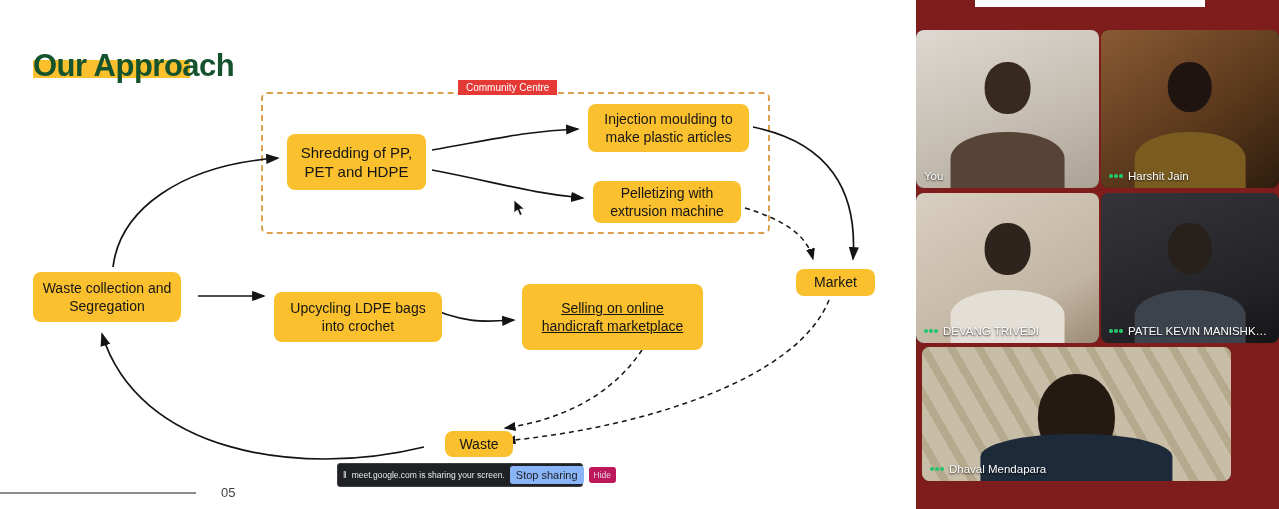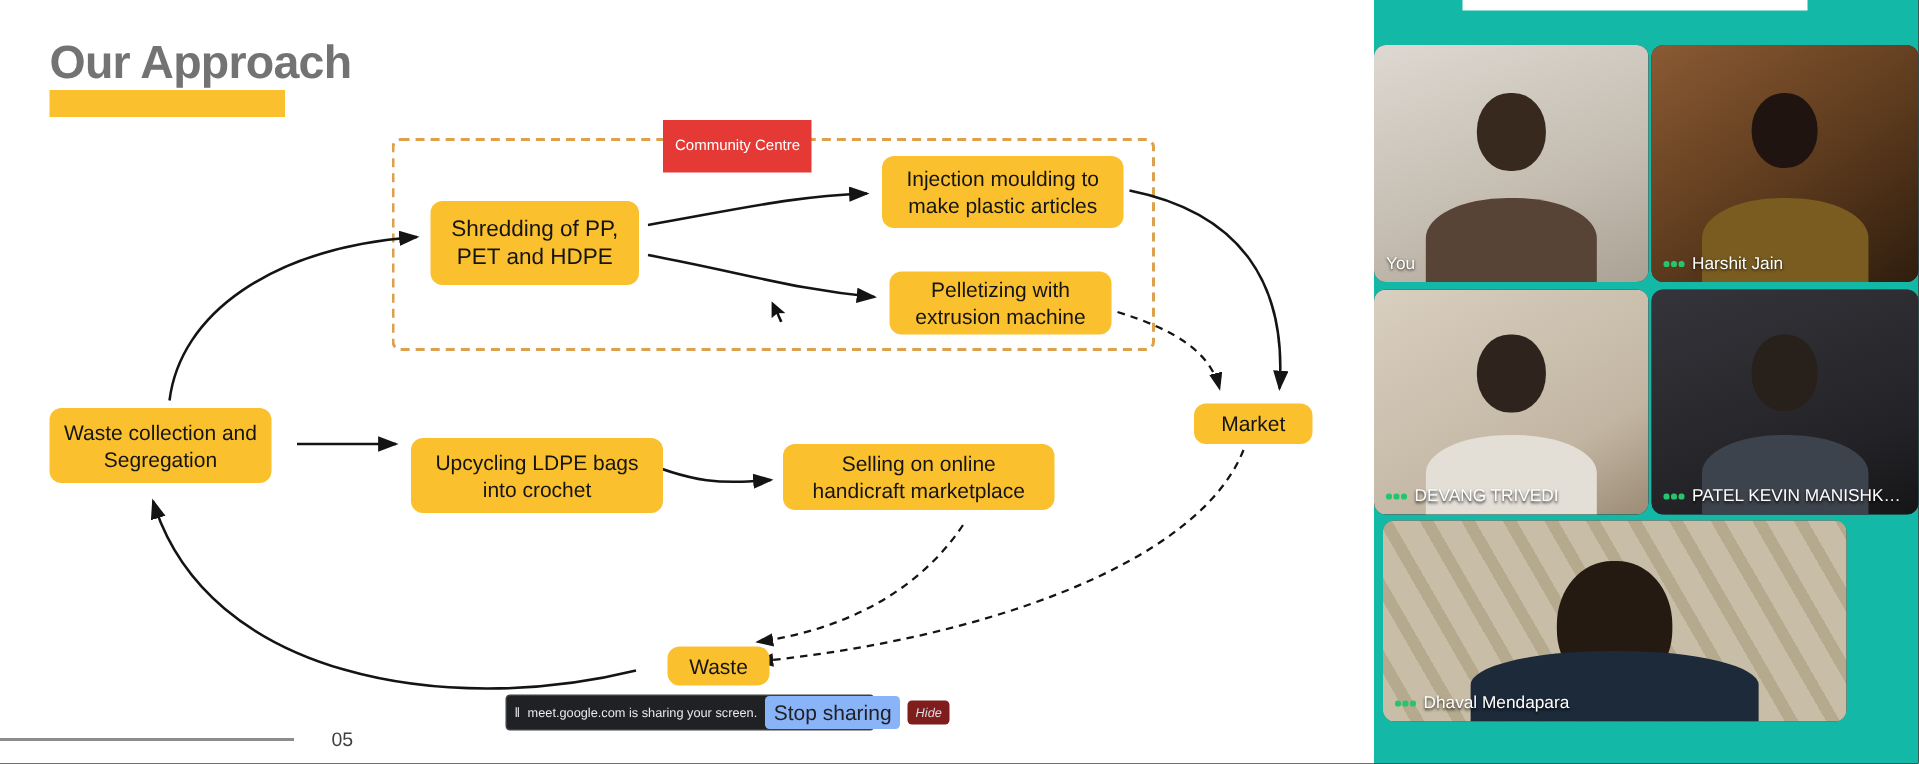--- a/index.html
+++ b/index.html
@@ -2,63 +2,63 @@
 <html><head>
 <meta charset="utf-8">
 <style>
   * { margin:0; padding:0; box-sizing:border-box; }
   html,body { width:1279px; height:509px; background:#000; overflow:hidden;
               font-family:"Liberation Sans", sans-serif; }
   #stage { position:relative; width:1279px; height:509px; }
 
   
   #slide { position:absolute; left:0; top:0; width:916px; height:509px; background:#ffffff; }
-  #slide-title { position:absolute; left:33px; top:24px; font-size:31px; font-weight:bold;
-                 color:#737373; letter-spacing:-0.5px; z-index:2; }
+  #slide-title { position:absolute; left:33px; top:48px; font-size:31px; font-weight:bold;
+                 color:#14532d; letter-spacing:-0.5px; z-index:2; }
   #title-highlight { position:absolute; left:33px; top:60px; width:157px; height:18px;
                      background:#FBC02D; z-index:1; }
 
   .node { position:absolute; background:#FBC02D; border-radius:8px; display:flex;
           align-items:center; justify-content:center; text-align:center; color:#151515;
           font-size:14px; line-height:1.3; padding:4px 8px; z-index:3; }
   #node-shredding      { left:287px; top:134px; width:139px; height:56px; font-size:15px; }
   #node-injection      { left:588px; top:104px; width:161px; height:48px; }
   #node-pelletizing    { left:593px; top:181px; width:148px; height:42px; }
   #node-waste-collection { left:33px;  top:272px; width:148px; height:50px; }
   #node-upcycling      { left:274px; top:272px; width:168px; height:50px;margin-top:20px; }
-  #node-selling        { left:522px; top:296px; width:181px; height:44px; }
+  #node-selling        { left:522px; top:284px; width:181px; height:66px;text-decoration:underline; }
   #node-market         { left:796px; top:269px; width:79px;  height:27px; }
   #node-waste          { left:429px; top:431px; width:68px;  height:26px;margin-left:16px; }
 
   #community-box { position:absolute; left:261px; top:92px; width:509px; height:142px;
                    border:2px dashed #DDA14D; border-radius:6px; z-index:1; }
-  #community-label { position:absolute; left:442px; top:80px; background:#E53935; color:#fff;
-                     font-size:10px; padding:12px 8px; z-index:4; }
+  #community-label { position:absolute; left:458px; top:80px; background:#E53935; color:#fff;
+                     font-size:10px; padding:2px 8px; z-index:4; }
 
   #arrow-layer { position:absolute; left:0; top:0; width:916px; height:509px;
                  z-index:2; pointer-events:none; }
 
   #page-number { position:absolute; left:221px; top:485px; font-size:13px; color:#3f3f3f; }
   #footer-line { position:absolute; left:0px; top:492px; width:196px; height:2px; background:#8c8c8c; }
 
   
   #share-bar { position:absolute; left:337px; top:463px; width:246px; height:24px;
                background:#202124; border:1px solid #3c4043; border-radius:3px; display:flex;
                align-items:center; gap:5px; padding:0 5px; z-index:6; }
   #share-bar .pause { color:#e8eaed; font-size:9px; }
   #share-bar .msg { color:#e8eaed; font-size:8.5px; white-space:nowrap; }
   #stop-sharing-btn { background:#8AB4F8; color:#202124; border:none; border-radius:3px;
-                      font-size:14px; padding:3px 6px; cursor:pointer; white-space:nowrap;
+                      font-size:11px; padding:3px 6px; cursor:pointer; white-space:nowrap;
                       font-family:"Liberation Sans", sans-serif; }
-  #hide-btn { background:#7f1d1d; color:#dadce0; border:none; border-radius:3px;
+  #hide-btn { background:#be185d; color:#dadce0; border:none; border-radius:3px;
               font-size:8.5px; padding:3px 5px; cursor:pointer;
-              font-family:"Liberation Sans", sans-serif;font-style:italic; }
+              font-family:"Liberation Sans", sans-serif; }
 
   
-  #panel { position:absolute; left:916px; top:0; width:363px; height:509px; background:#14b8a6; }
+  #panel { position:absolute; left:916px; top:0; width:363px; height:509px; background:#7f1d1d; }
   #top-white-strip { position:absolute; left:59px; top:0; width:230px; height:7px; background:#fff; }
 
   .tile { position:absolute; border-radius:8px; overflow:hidden; background:#202124; }
   #tile-you    { left:0px;   top:30px;  width:183px; height:158px; }
   #tile-harshit{ left:185px; top:30px;  width:178px; height:158px; }
   #tile-devang { left:0px;   top:193px; width:183px; height:150px; }
   #tile-kevin  { left:185px; top:193px; width:178px; height:150px; }
   #tile-dhaval { left:6px;  top:347px; width:309px; height:134px; }
 
   .video { position:absolute; inset:0; }

